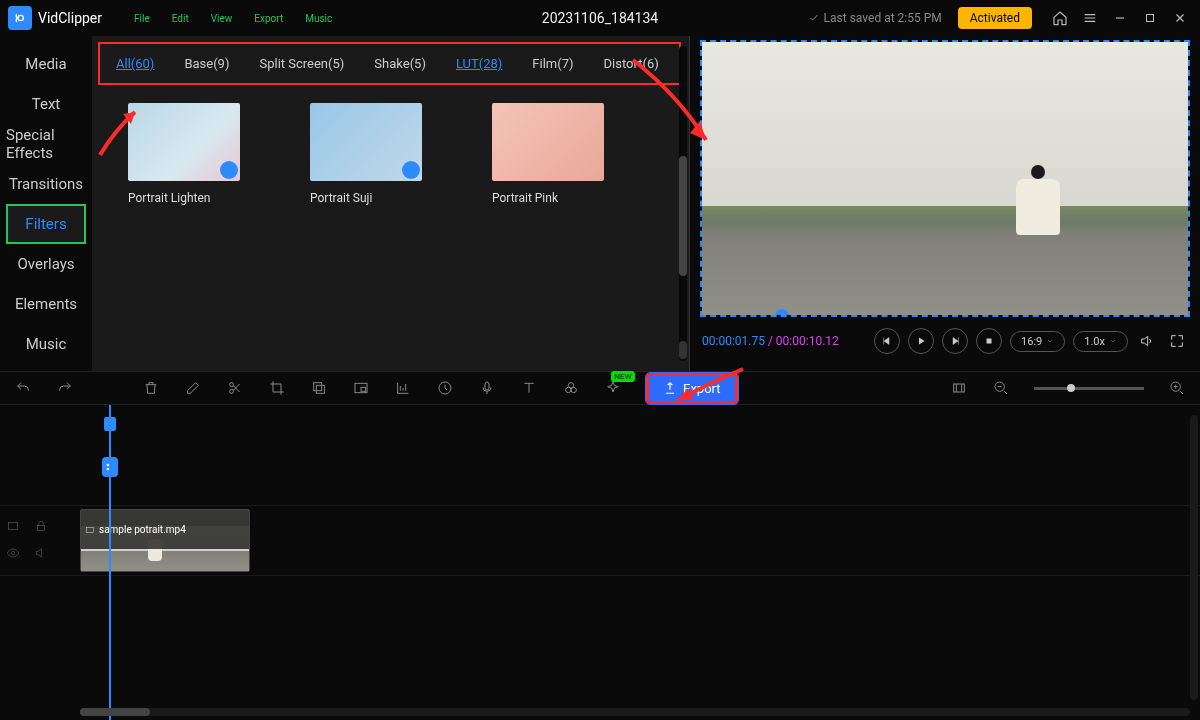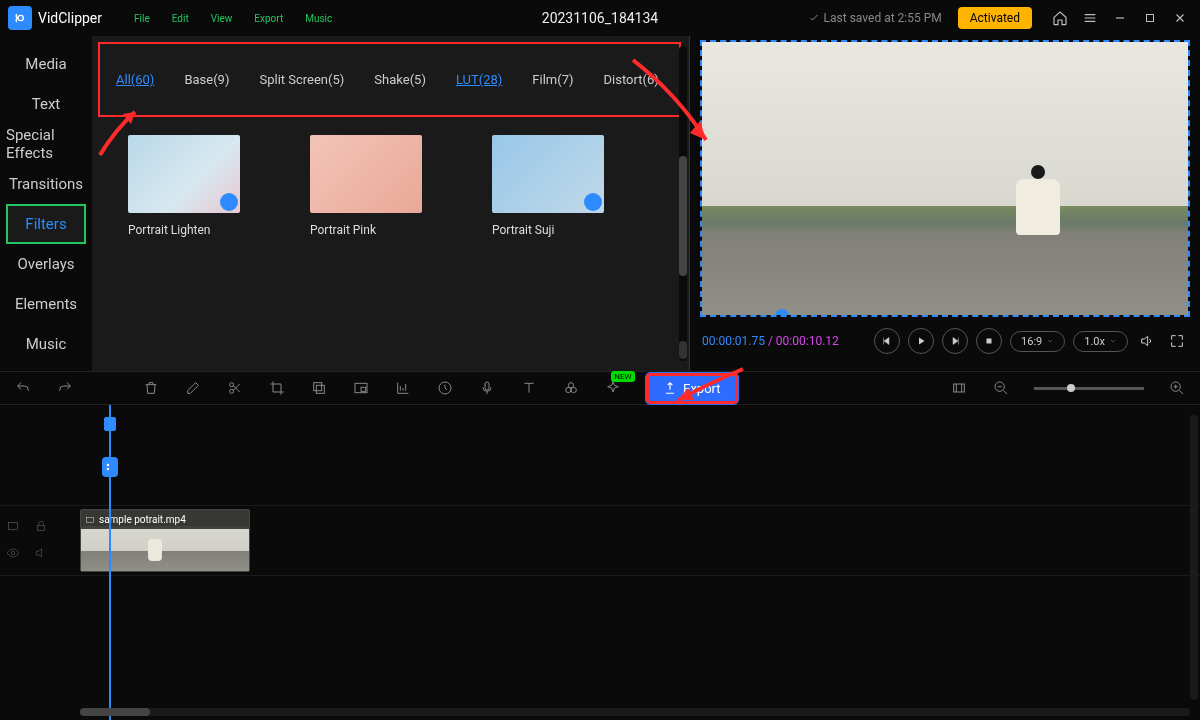--- a/index.html
+++ b/index.html
@@ -23,21 +23,21 @@
   
   .upper { height: 335px; display: flex; }
 
   
   .side { width: 92px; background: #0a0a0a; display: flex; flex-direction: column; padding-top: 8px; }
   .side-item { height: 40px; display: flex; align-items: center; justify-content: center; font-size: 15px; color: #ccc; cursor: pointer; margin: 0 6px; }
   .side-item.active { border: 2px solid #22c55e; background: #1a1a1a; color: #2e8bff; }
 
   
   .panel { flex: 1; background: #1a1a1a; position: relative; border-right: 1px solid #333; padding: 6px 8px 8px 6px; }
-  .cat-tabs { border: 2px solid #ff2a2a; padding: 28px 16px; display: flex; flex-wrap: wrap; gap: 22px 30px; margin-bottom: 18px; }
+  .cat-tabs { border: 2px solid #ff2a2a; padding: 12px 16px; display: flex; flex-wrap: wrap; gap: 22px 30px; margin-bottom: 18px; }
   .cat-tab { font-size: 13px; color: #ccc; cursor: pointer; }
   .cat-tab.link { color: #2e8bff; text-decoration: underline; }
   .thumb-grid { display: flex; flex-wrap: wrap; gap: 40px 70px; padding-left: 30px; }
   .thumb { width: 112px; }
   .thumb-img { width: 112px; height: 78px; background: linear-gradient(135deg, #b8d8e8 0%, #d8e8f0 60%, #e8c8d0 100%); border-radius: 2px; position: relative; overflow: hidden; }
   .thumb-img.pink { background: linear-gradient(135deg, #f4c4b8 0%, #e8a898 100%); }
   .thumb-img.suji { background: linear-gradient(135deg, #98c8e8 0%, #c0d8e8 100%); }
   .thumb-img.refresh { background: linear-gradient(135deg, #f0d0b8 0%, #e8b898 100%); }
   .dl-badge { position: absolute; right: 2px; bottom: 2px; width: 18px; height: 18px; background: #2e8bff; border-radius: 50%; display: flex; align-items: center; justify-content: center; }
   .dl-badge svg { width: 10px; height: 10px; fill: #fff; }
@@ -85,21 +85,21 @@
   .tick::after { content:""; position:absolute; left:50%; top:18px; width:1px; height:6px; background:#555;}
   .play-marker { position: absolute; top: 0; bottom: 0; width: 2px; background: #2e8bff; left: 109px; }
   .play-marker::before { content:""; position:absolute; top:12px; left:-5px; width:12px; height:14px; background:#2e8bff; border-radius:2px; }
   .cut-marker { position: absolute; top: 52px; left: 102px; width: 16px; height: 20px; background: #2e8bff; border-radius: 4px; display:flex; align-items:center; justify-content:center; }
   .cut-marker svg { width:10px; height:10px; fill:#fff; }
   .track-row { height: 70px; border-top: 1px solid #1a1a1a; position: relative; }
   .track-controls { position: absolute; left: 6px; top: 0; bottom: 0; width: 64px; display: flex; flex-direction: column; justify-content: center; gap: 10px; }
   .tc-row { display:flex; gap:14px; }
   .tc-ic svg { width:14px; height:14px; stroke:#666; fill:none; }
   .clip { position: absolute; left: 80px; top: 3px; width: 170px; height: 63px; border: 1px solid #444; background: linear-gradient(#bcbcb0, #9c9c90); border-radius: 2px; overflow: hidden; }
-  .clip-label { position: absolute; top: 0; left: 0; right: 0; background: rgba(0,0,0,.7); color: #fff; font-size: 10px; padding: 4px 4px; display:flex; align-items:center; gap:4px;}
+  .clip-label { position: absolute; top: 0; left: 0; right: 0; background: rgba(0,0,0,.7); color: #fff; font-size: 10px; padding: 14px 4px; display:flex; align-items:center; gap:4px;}
   .clip-scene { position:absolute; inset:0; top:16px; background: linear-gradient(#d8d8d0 0%, #d0d0c8 55%, #808078 55%, #909088 100%);}
   .clip-scene::after { content:""; position:absolute; left:40%; top:28%; width:14px; height:22px; background:#ece8dc; border-radius:4px;}
   .hscroll { position:absolute; left:80px; right:10px; bottom:4px; height:8px; background:#1a1a1a; border-radius:4px;}
   .hscroll-thumb { position:absolute; left:0; width:70px; height:8px; background:#444; border-radius:4px;}
   .vscroll { position:absolute; right:2px; top:10px; bottom:20px; width:8px; background:#1a1a1a; border-radius:4px;}
 
   
   .arrow { position: absolute; pointer-events: none; }
   .arrow svg { overflow: visible; }
   .arrow path { stroke: #ff2a2a; stroke-width: 4; fill: none; }
@@ -187,32 +187,32 @@
           <div class="thumb-img">
             <div class="dl-badge">
                 <svg viewBox="0 0 24 24">
                   <path d="M12 3v12m0 0l-4-4m4 4l4-4M5 21h14"></path>
                 </svg>
               </div>
           </div>
           <div class="thumb-label">Portrait Lighten</div>
         </div>
         <div class="thumb">
-          <div class="thumb-img pink"></div>
-          <div class="thumb-label">Portrait Pink</div>
-        </div>
-        <div class="thumb">
           <div class="thumb-img suji">
             <div class="dl-badge">
                 <svg viewBox="0 0 24 24">
                   <path d="M12 3v12m0 0l-4-4m4 4l4-4M5 21h14"></path>
                 </svg>
               </div>
           </div>
           <div class="thumb-label">Portrait Suji</div>
+        </div>
+        <div class="thumb">
+          <div class="thumb-img pink"></div>
+          <div class="thumb-label">Portrait Pink</div>
         </div>
       </div>
 
       <div class="panel-scroll">
         <div class="panel-scroll-thumb"></div>
         <div class="panel-scroll-thumb bottom"></div>
       </div>
     </div>
 
     <div class="preview">

